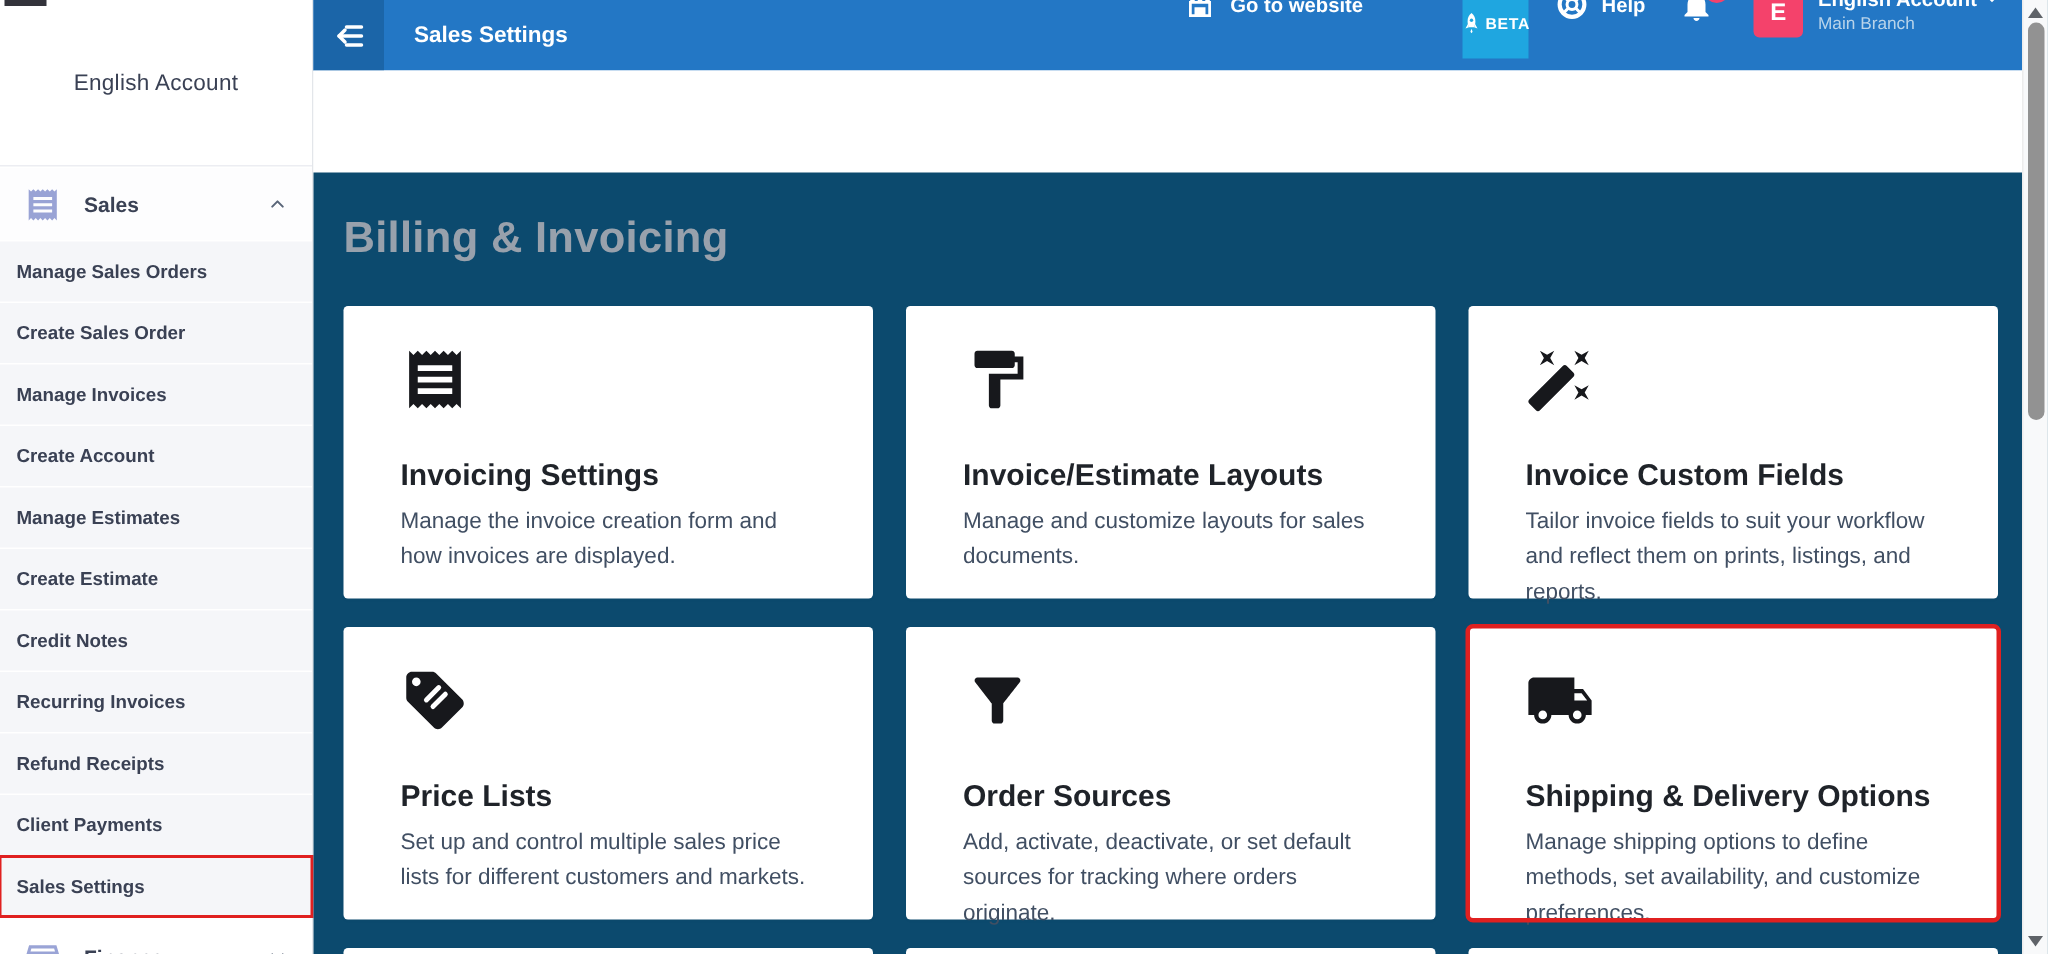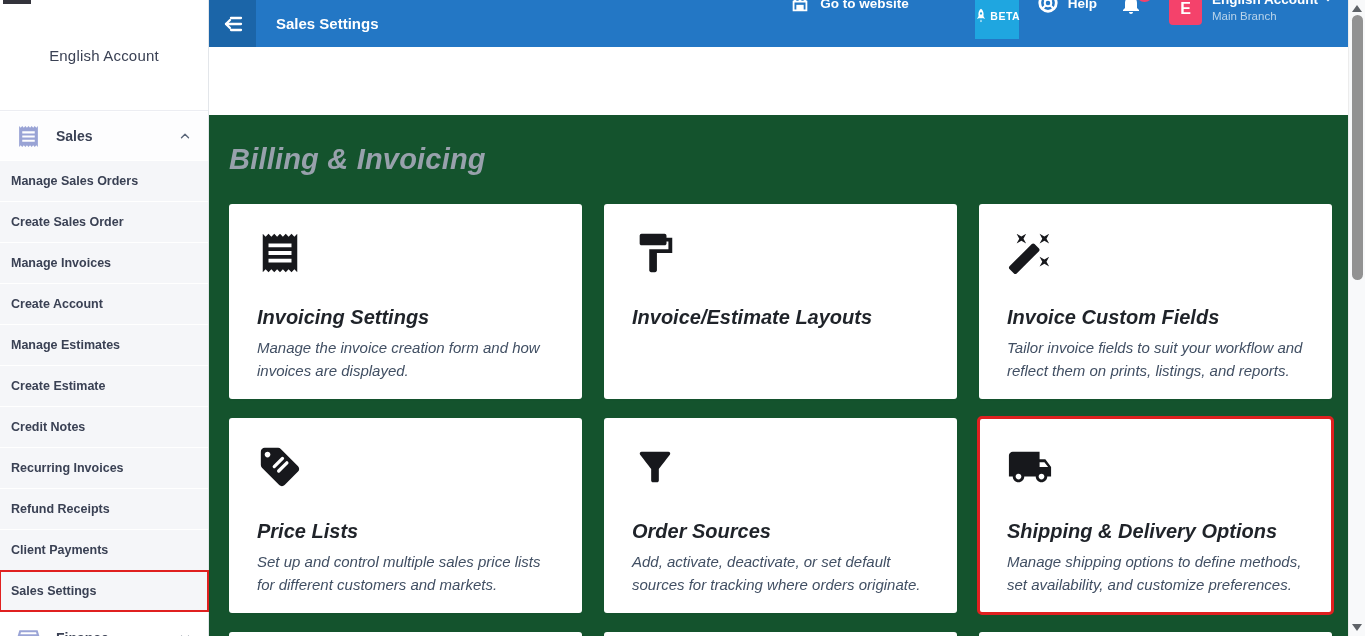--- a/index.html
+++ b/index.html
@@ -45,25 +45,25 @@
   #avatar { width:33px; height:33px; border-radius:4px; background:#f4426b;
             display:flex; align-items:center; justify-content:center;
             font-size:16px; font-weight:700; cursor:pointer; }
   #account-block { margin-left:10px; margin-right:14px; cursor:pointer; line-height:1.25; }
   #account-block .acc-name { font-size:13.5px; font-weight:700; display:flex; align-items:center; gap:4px; }
   #account-block .acc-branch { font-size:11.5px; color:#b9d4ea; }
 
   
   #white-strip { position:absolute; left:209px; top:47px; width:1139px; height:68px; background:#fff; }
   #content { position:absolute; left:209px; top:115px; width:1139px; height:521px;
-             background:#14532d; overflow:hidden; padding:28px 16px 0 20px;font-style:italic; }
+             background:#0c4a6e; overflow:hidden; padding:28px 16px 0 20px; }
   #section-title { font-size:29px; font-weight:700; color:#98a1ac; letter-spacing:.2px; }
   #card-grid { margin-top:28px; display:grid; grid-template-columns:repeat(3,353px);
                grid-auto-rows:195px; gap:19px 22px; }
-  .card { background:#fff; border-radius:3px; padding:26px 28px; cursor:pointer;
+  .card { background:#fff; border-radius:3px; padding:26px 38px; cursor:pointer;
           box-shadow:0 1px 2px rgba(40,50,70,.04); }
   .card.highlighted { outline:3px solid #e02020; outline-offset:-1px; }
   .card .c-icon { height:50px; display:flex; align-items:flex-start; }
   .card h3 { font-size:20px; font-weight:700; color:#1f2329; margin-top:26px; }
   .card p { font-size:15px; color:#414f63; line-height:1.55; margin-top:7px; }
 
   
   #scrollbar { position:absolute; right:0; top:0; width:17px; height:636px; background:#f8f9fa;
                border-left:1px solid #ececec; }
   #sb-up, #sb-down { position:absolute; left:3px; width:0; height:0; }
@@ -246,20 +246,21 @@
       <p>Manage the invoice creation form and how invoices are displayed.</p>
     </div>
 
     <div class="card">
       <div class="c-icon">
         <svg width="46" height="46" viewBox="0 0 24 24" fill="#17181c">
           <path d="M18 4V3c0-.55-.45-1-1-1H5c-.55 0-1 .45-1 1v4c0 .55.45 1 1 1h12c.55 0 1-.45 1-1V6h1v4H9v11c0 .55.45 1 1 1h2c.55 0 1-.45 1-1v-9h8V4h-3z"></path>
         </svg>
       </div>
       <h3>Invoice/Estimate Layouts</h3>
+      <p>Manage and customize layouts for sales documents.</p>
     </div>
 
     <div class="card">
       <div class="c-icon">
         <svg width="46" height="46" viewBox="0 0 24 24" fill="#17181c">
           <path d="M7.5 5.6 10 7 8.6 4.5 10 2 7.5 3.4 5 2l1.4 2.5L5 7zm12 9.8L17 14l1.4 2.5L17 19l2.5-1.4L22 19l-1.4-2.5L22 14zM22 2l-2.5 1.4L17 2l1.4 2.5L17 7l2.5-1.4L22 7l-1.4-2.5zm-7.63 5.29c-.39-.39-1.02-.39-1.41 0L1.29 18.96c-.39.39-.39 1.02 0 1.41l2.34 2.34c.39.39 1.02.39 1.41 0L16.7 11.05c.39-.39.39-1.02 0-1.41l-2.33-2.35z"></path>
         </svg>
       </div>
       <h3>Invoice Custom Fields</h3>
       <p>Tailor invoice fields to suit your workflow and reflect them on prints, listings, and reports.</p>

